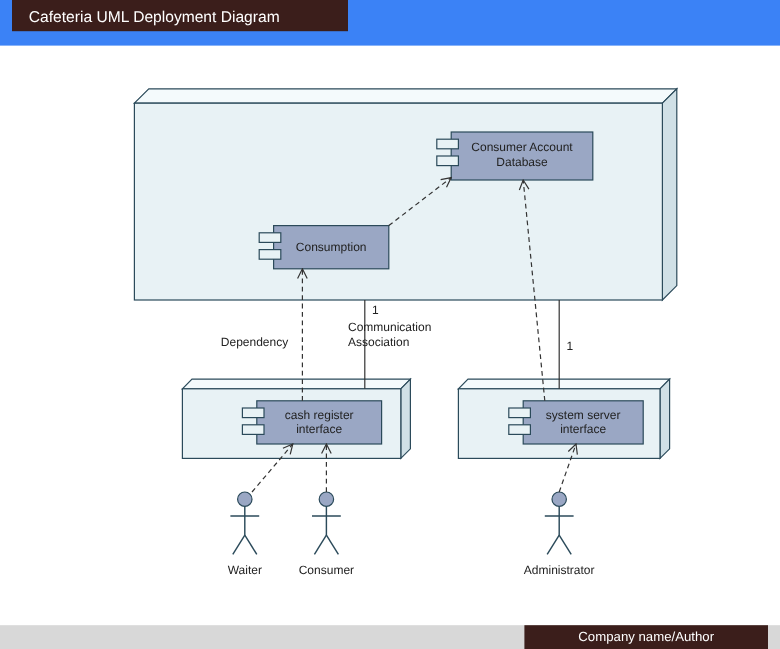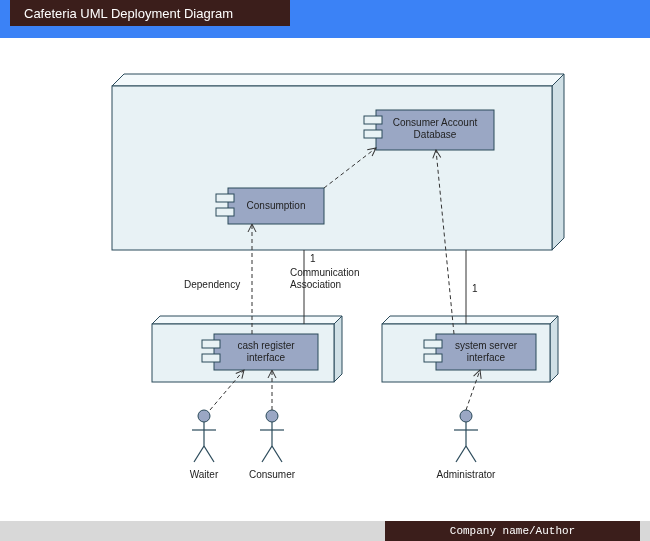--- a/index.html
+++ b/index.html
@@ -1,20 +1,20 @@
 <!DOCTYPE html>
 <html><head>
 <meta charset="utf-8">
 <style>
   * { box-sizing: border-box; margin: 0; padding: 0; }
   body { width: 650px; height: 541px; font-family: Arial, sans-serif; background: #fff; position: relative; }
   .top-bar { width: 100%; height: 38px; background: #3b82f6; position: relative; }
   .title-tab { position: absolute; left: 10px; top: 0; width: 280px; height: 26px; background: #3b1e1b; color: #fff; font-size: 13px; display: flex; align-items: center; padding-left: 14px; }
   .bottom-bar { position: absolute; bottom: 0; left: 0; width: 100%; height: 20px; background: #d8d8d8; }
-  .author-tab { position: absolute; right: 10px; bottom: 0; width: 255px; height: 20px; background: #3b1e1b; color: #fff; font-size: 11px; display: flex; align-items: center; justify-content: center; font-family: Liberation Mono, monospace; }
+  .author-tab { position: absolute; right: 10px; bottom: 0; width: 203px; height: 20px; background: #3b1e1b; color: #fff; font-size: 11px; display: flex; align-items: center; justify-content: center; }
   .diagram { position: absolute; left: 4px; top: 38px; width: 650px; height: 483px; }
   svg { width: 100%; height: 100%; }
   .node3d-face { fill: #e8f2f5; stroke: #2b4a5a; stroke-width: 1; }
   .node3d-top { fill: #f4fafc; stroke: #2b4a5a; stroke-width: 1; }
   .node3d-side { fill: #d0e0e6; stroke: #2b4a5a; stroke-width: 1; }
   .comp-body { fill: #9aa7c4; stroke: #2b4a5a; stroke-width: 1; }
   .comp-tab { fill: #e8f2f5; stroke: #2b4a5a; stroke-width: 1; }
   .comp-label { font-size: 10px; fill: #222; text-anchor: middle; }
   .rel-label { font-size: 10px; fill: #222; }
   .dashed { stroke: #333; stroke-width: 1; stroke-dasharray: 4 3; fill: none; }

